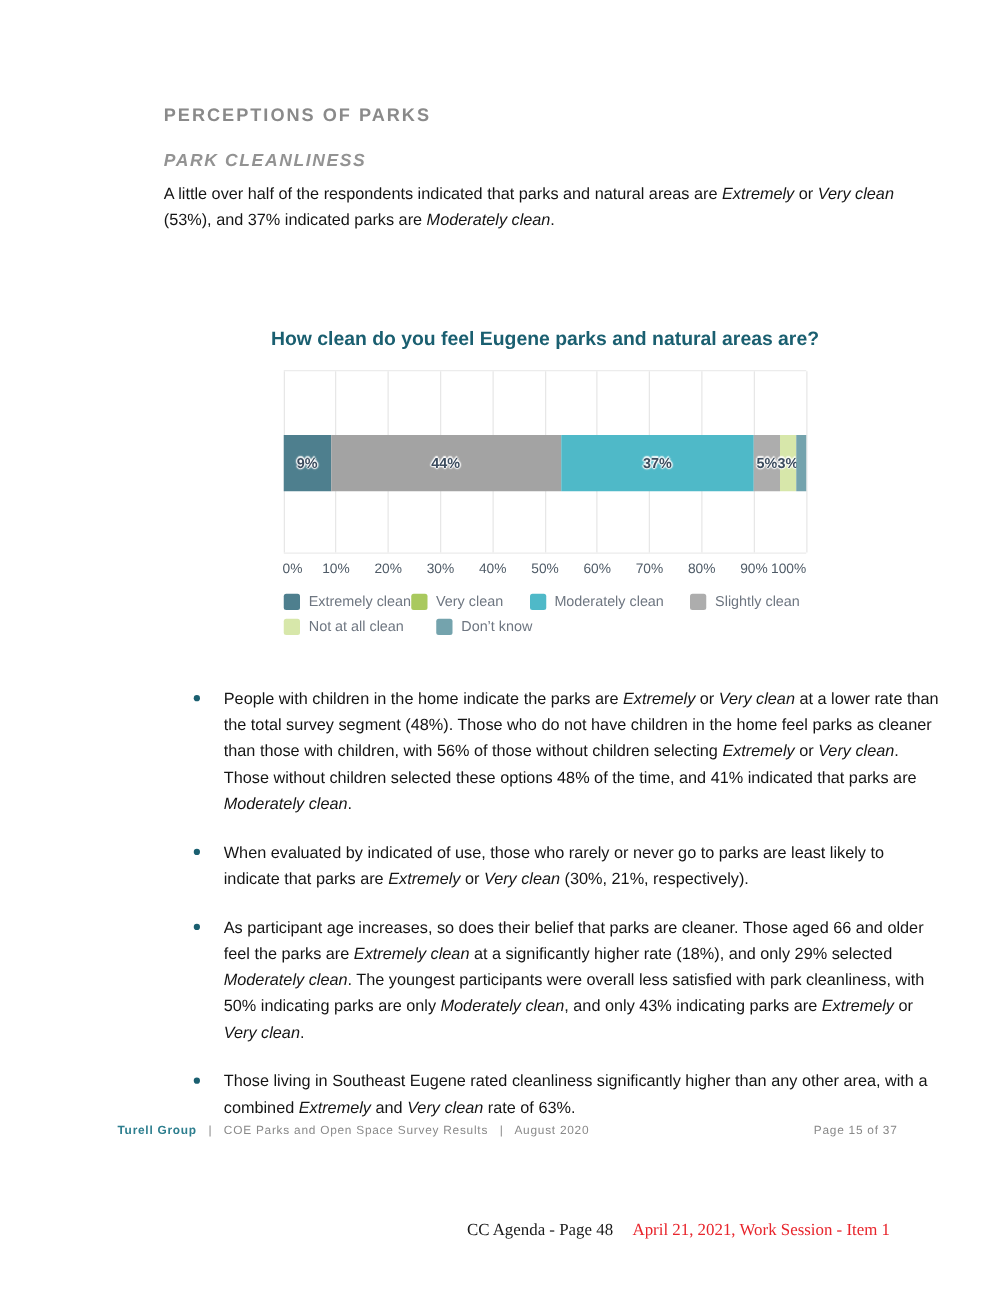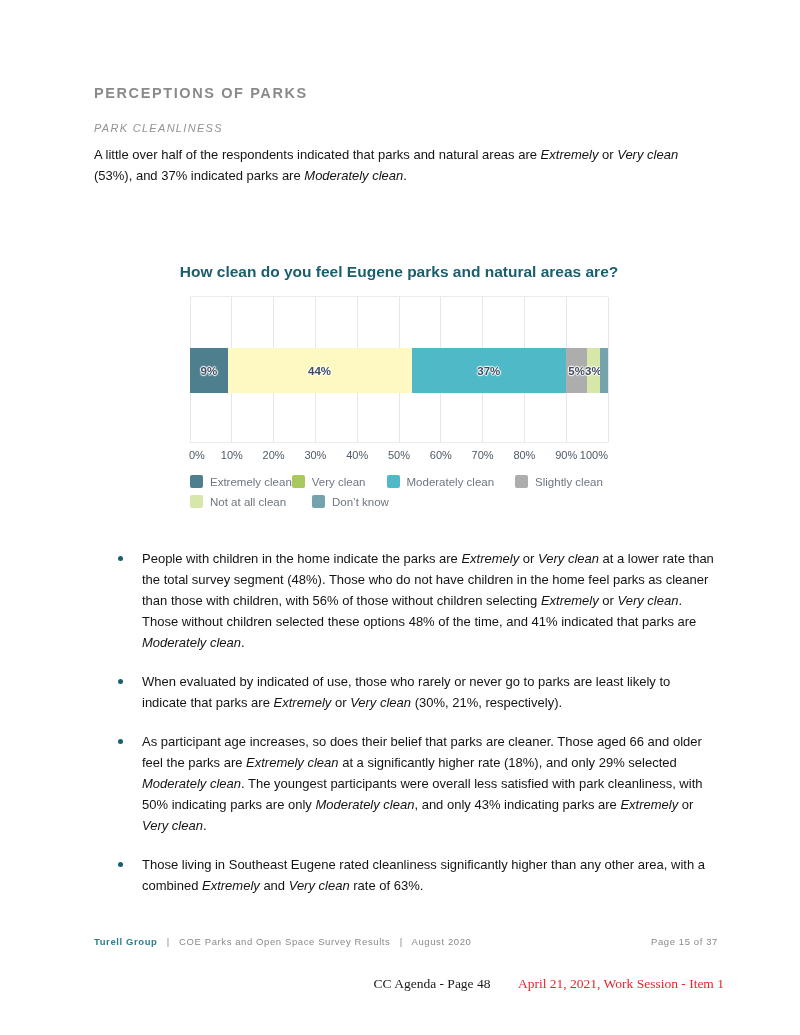--- a/index.html
+++ b/index.html
@@ -13,28 +13,28 @@
     --bar-label:#3d4d5f;
     --footer-gray:#898989;
     --footer-teal:#2d7e8e;
     --footer-red:#e8242b;
   }
   html,body{margin:0;padding:0;background:#ffffff;}
   .page{
     position:relative;width:800px;height:1035px;background:#ffffff;overflow:hidden;
     font-family:"Liberation Sans",sans-serif;color:var(--body-ink);
   }
-  .content{padding:86px 46px 0 94px;width:624px;}
+  .content{padding:86px 46px 0 94px;width:624px;margin-left:37px;}
   .section-title{
     font-size:14.5px;font-weight:bold;letter-spacing:1.6px;color:var(--heading-gray);
     margin:0;line-height:15px;
   }
   .subsection-title{
-    font-size:11px;font-style:italic;letter-spacing:1.3px;color:var(--subhead-gray);
-    margin:20px 0 0 0;line-height:14px;font-weight:normal;
+    font-size:14px;font-style:italic;letter-spacing:1.3px;color:var(--subhead-gray);
+    margin:20px 0 0 0;line-height:14px;font-weight:bold;
   }
   .intro{margin:9px 0 0 0;font-size:13px;line-height:21px;}
   .em{font-style:italic;}
 
   
   .chart{margin:76px 0 0 96px;width:418px;}
   .chart-title{
     text-align:center;color:var(--teal);font-weight:bold;font-size:15.5px;line-height:19px;
     margin:0 -12px 15px -12px;
   }
@@ -64,31 +64,31 @@
   
   .bullet-list{list-style:none;margin:40px 0 0 0;padding:0;font-size:13px;line-height:21px;}
   .bullet-list li{position:relative;padding-left:48px;margin-bottom:18px;}
   .bullet-list li::before{
     content:"";position:absolute;left:24px;top:8px;width:5px;height:5px;border-radius:50%;
     background:var(--teal);
   }
 
   
   .footer-row1{
-    position:absolute;left:94px;right:82px;top:936px;display:flex;justify-content:space-between;
+    position:absolute;left:94px;right:82px;top:899px;display:flex;justify-content:space-between;
     font-size:9.5px;letter-spacing:0.6px;color:var(--footer-gray);
   }
   .footer-org{color:var(--footer-teal);font-weight:bold;}
   .footer-sep{margin:0 6px;}
   .footer-row2{
     position:absolute;left:0;right:0;top:976px;height:18px;
     font-family:"Liberation Serif",serif;font-size:13.5px;color:#1a1a1a;
   }
   .footer-agenda{position:absolute;left:0;width:800px;text-align:center;padding-left:32px;}
-  .footer-session{position:absolute;right:76px;color:var(--footer-red);}
+  .footer-session{position:absolute;right:88px;color:var(--footer-red);}
 </style>
 </head>
 <body>
 
 <div class="page">
   <div class="content">
     <h1 class="section-title">PERCEPTIONS OF PARKS</h1>
     <h2 class="subsection-title">PARK CLEANLINESS</h2>
     <p class="intro"><span>A little over half of the respondents indicated that parks and natural areas are </span><span class="em">Extremely</span><span> or </span><span class="em">Very clean</span><span> (53%), and 37% indicated parks are </span><span class="em">Moderately clean</span><span>.</span></p>
 
@@ -103,21 +103,21 @@
           <div class="gridline" style="left: calc(50% - 0.5px);"></div>
           <div class="gridline" style="left: calc(60% - 0.5px);"></div>
           <div class="gridline" style="left: calc(70% - 0.5px);"></div>
           <div class="gridline" style="left: calc(80% - 0.5px);"></div>
           <div class="gridline" style="left: calc(90% - 0.5px);"></div>
           <div class="gridline" style="left: calc(100% - 0.5px);"></div>
           <div class="stacked-bar">
             <div class="seg" style="width: 9%; background: rgb(78, 127, 142);">
               <span class="seg-label">9%</span>
             </div>
-            <div class="seg" style="width: 44%; background: #fef9c3;">
+            <div class="seg" style="width: 44%; background: #a3a3a3;">
               <span class="seg-label">44%</span>
             </div>
             <div class="seg" style="width: 37%; background: rgb(79, 185, 200);">
               <span class="seg-label">37%</span>
             </div>
             <div class="seg" style="width: 5%; background: rgb(173, 173, 173);">
               <span class="seg-label">5%</span>
             </div>
             <div class="seg" style="width: 3%; background: rgb(215, 231, 170);">
               <span class="seg-label">3%</span>

